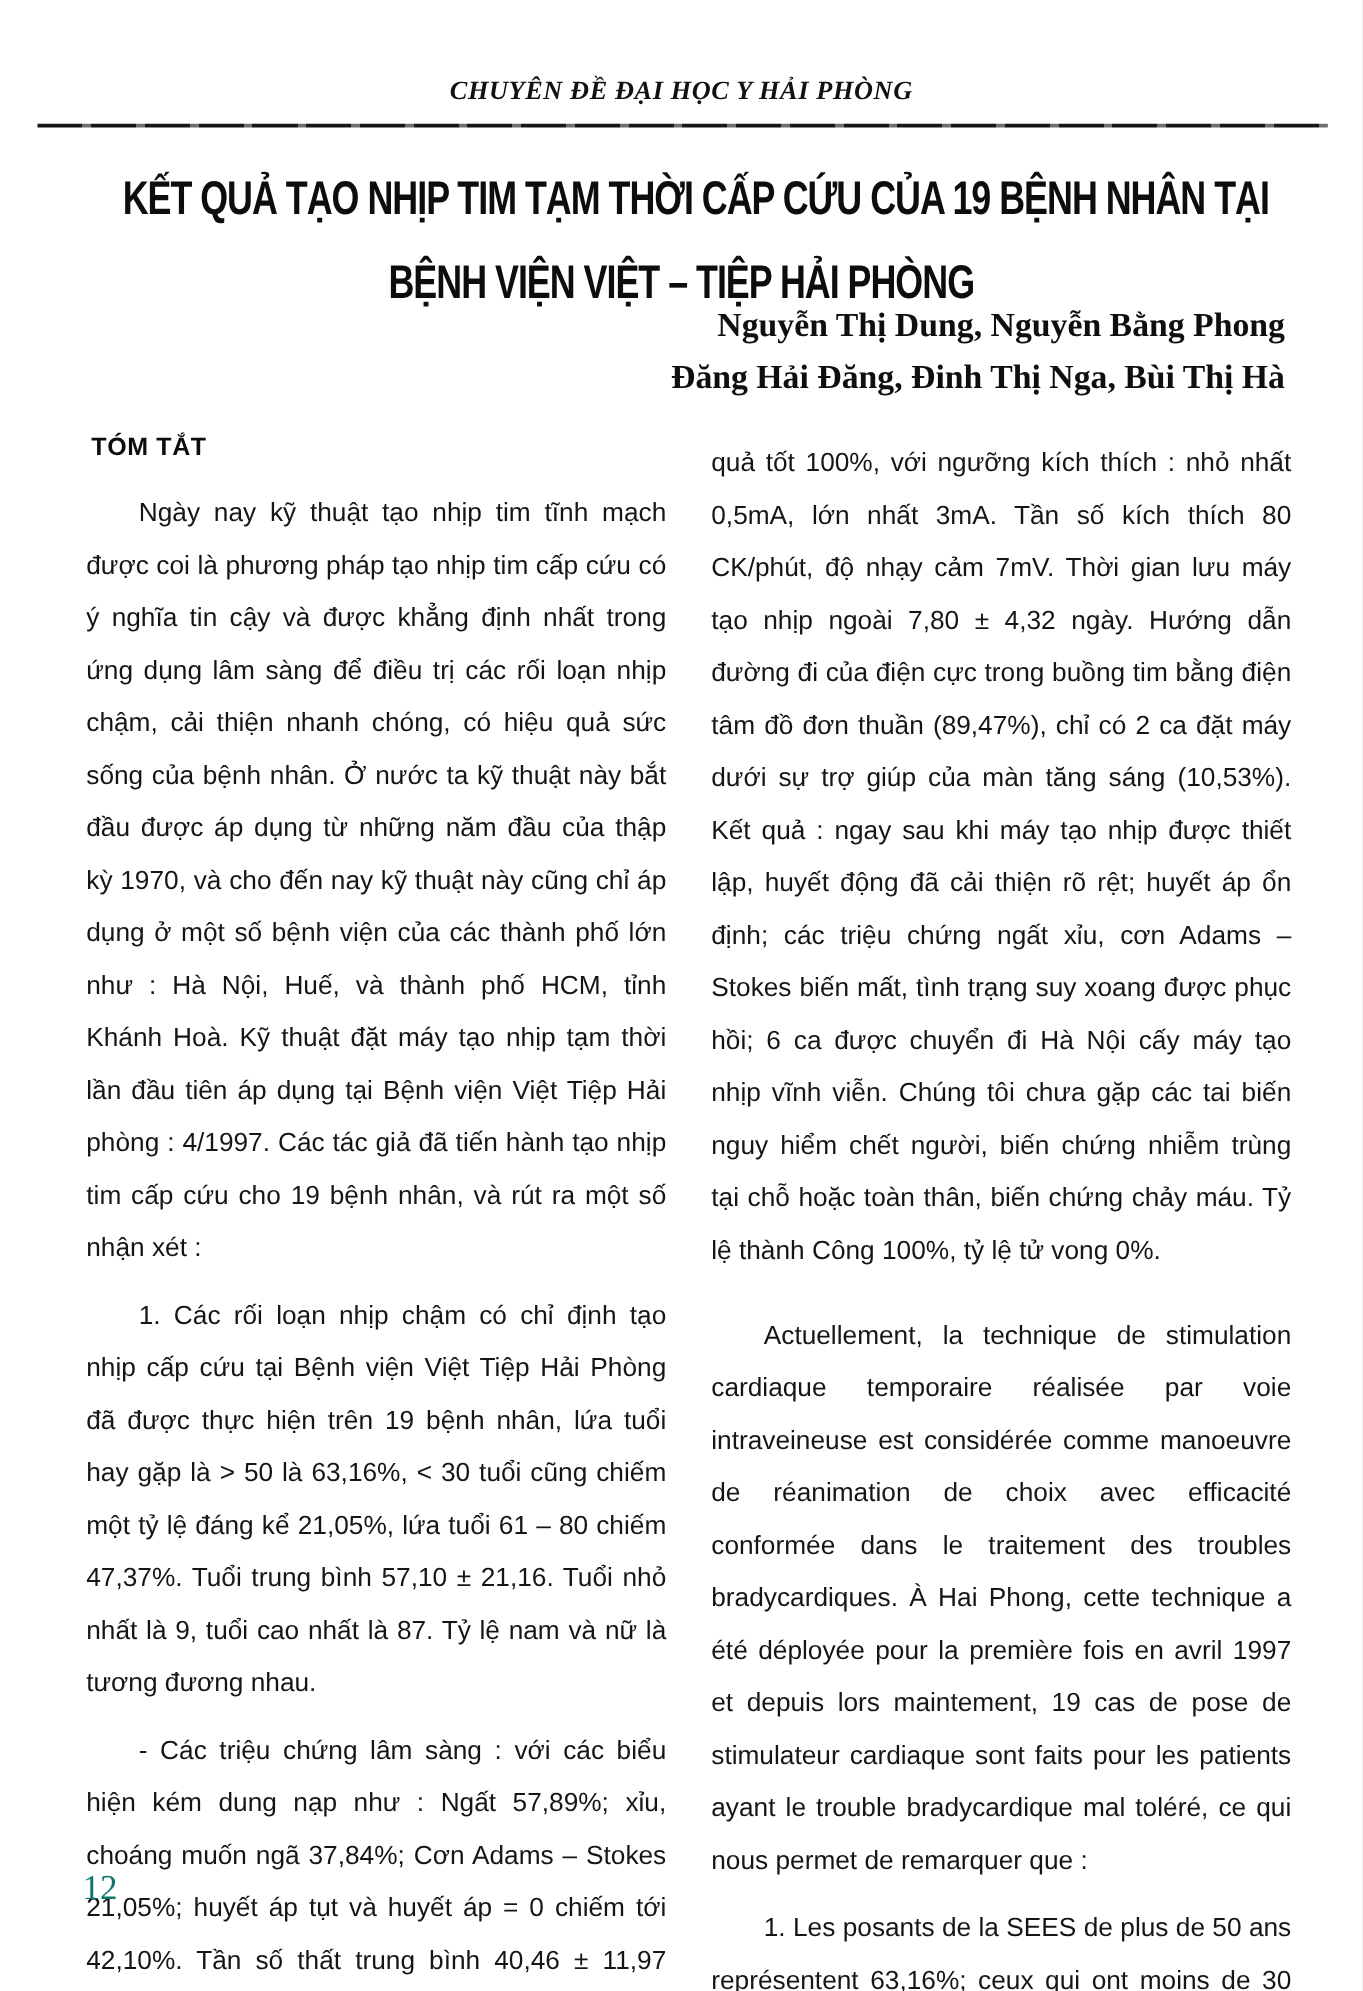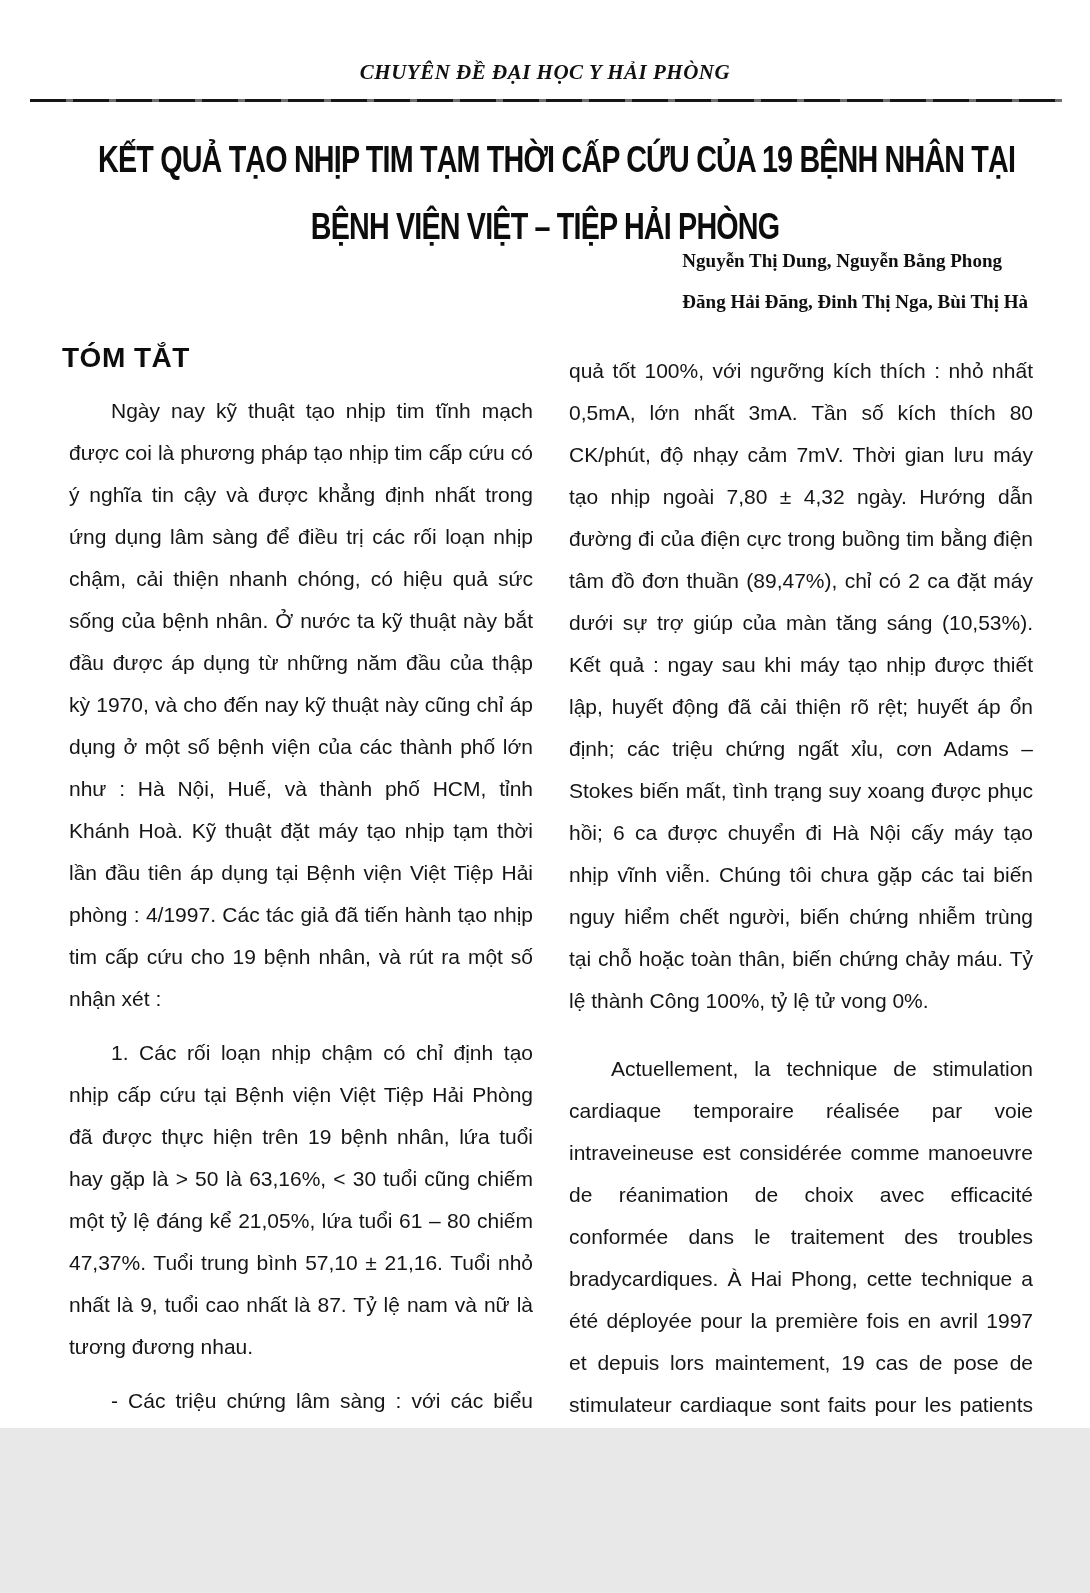--- a/index.html
+++ b/index.html
@@ -1,19 +1,19 @@
 <!DOCTYPE html>
 <html><head>
 <meta charset="utf-8">
 <style>
   html,body { margin:0; padding:0; background:#e8e8e8; }
   .page {
     position: relative;
     width: 1090px;
-    height: 1428px;
+    height: 1593px;
     margin: 0 auto;
     background: #ffffff;
     color: #161616;
     overflow: hidden;
     font-family: "Liberation Sans", sans-serif;
   }
   .running-header {
     position: absolute;
     top: 60px; left: 0; right: 0;
     text-align: center;
@@ -42,37 +42,37 @@
     line-height: 62px;
     letter-spacing: -1px;
     color: #0d0d0d;
     transform: scaleX(0.82) scaleY(1.08);
     transform-origin: 50% 0;
     white-space: nowrap;
   }
   .authors {
     position: absolute;
     top: 240px; right: 62px;
-    text-align: left;
+    text-align: right;
     font-family: "Liberation Serif", serif;
     font-weight: bold;
-    font-size: 19px;
+    font-size: 27px;
     line-height: 41px;
     color: #0f0f0f;
   }
   .columns {
     position: absolute;
     top: 338px; left: 57px; right: 45px;
     display: flex;
     gap: 12px;
   }
   .col { flex: 1 1 0; min-width: 0; }
   .col h2 {
-    margin: 0 0 5px 5px;
-    font-size: 28px;
+    margin: 0 0 5px 16px;
+    font-size: 20px;
     font-weight: bold;
     letter-spacing: 0.5px;
     line-height: 40px;
     color: #0d0d0d;
   }
   .col p {
     margin: 12px;
     font-size: 21px;
     line-height: 42px;
     text-align: justify;

